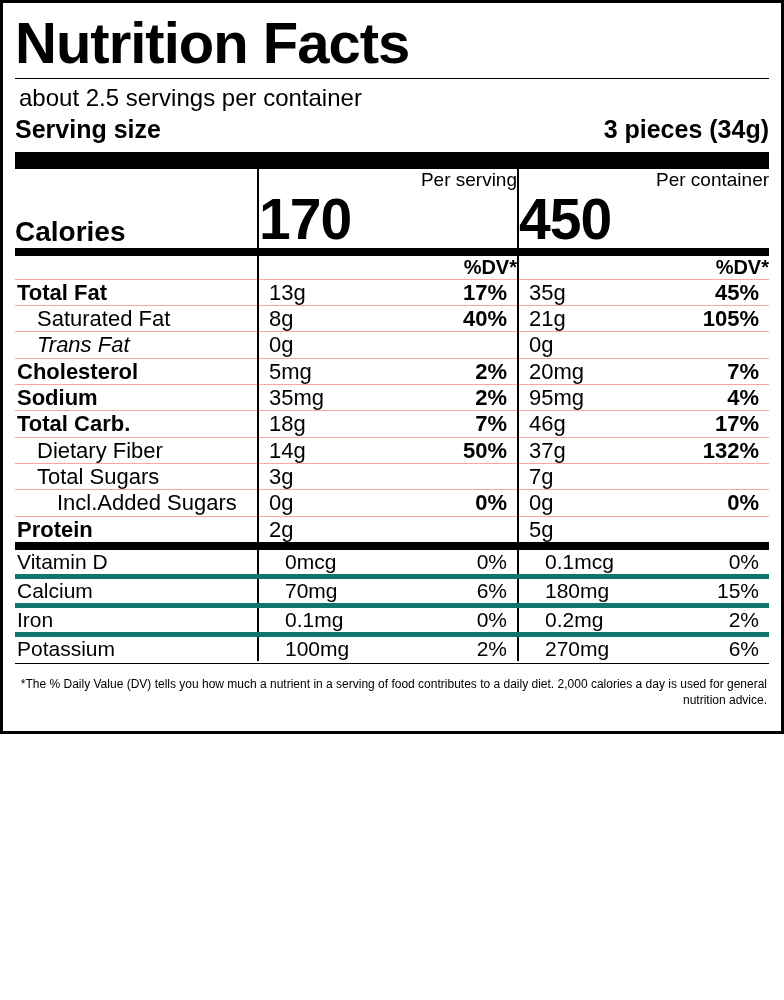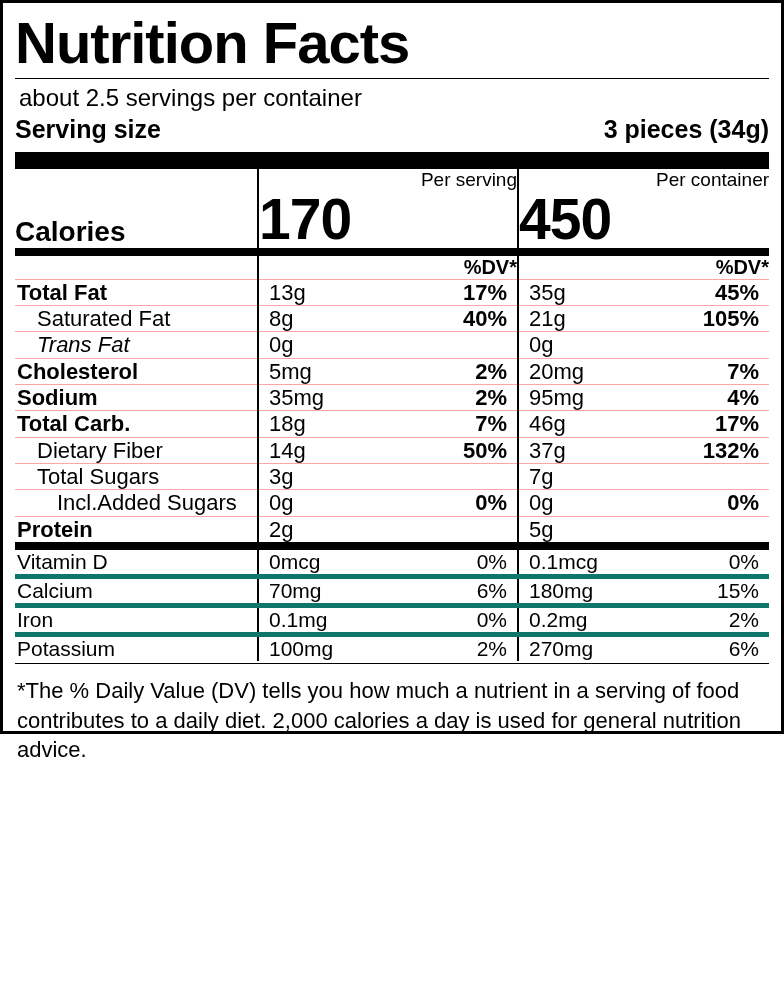--- a/index.html
+++ b/index.html
@@ -130,27 +130,28 @@
   .indent1 { padding-left: 22px !important; }
   .indent2 { padding-left: 42px !important; }
 
   .vitrow td {
     border-top: 5px solid #0f766e;
     font-size: 21px;
     padding: 6px 8px 6px 8px;
     font-weight: normal;
   }
   .vitrow td.name { padding-left: 2px; }
-  .vitrow td.amt  { padding-left: 10px; }
+  .vitrow td.amt  { padding-left: 26px; }
   .vitrow td.dv   { text-align: right; padding-right: 10px; font-weight: normal; }
 
   .footnote {
-    font-size: 22px;
+    font-size: 12px;
     line-height: 1.35;
     padding: 8px 2px 0 2px;
+    text-align: right;
   }
 </style>
 </head>
 <body>
 
 <div class="label">
 
   <div class="title">Nutrition Facts</div>
 
   <div class="rule-thin"></div>

